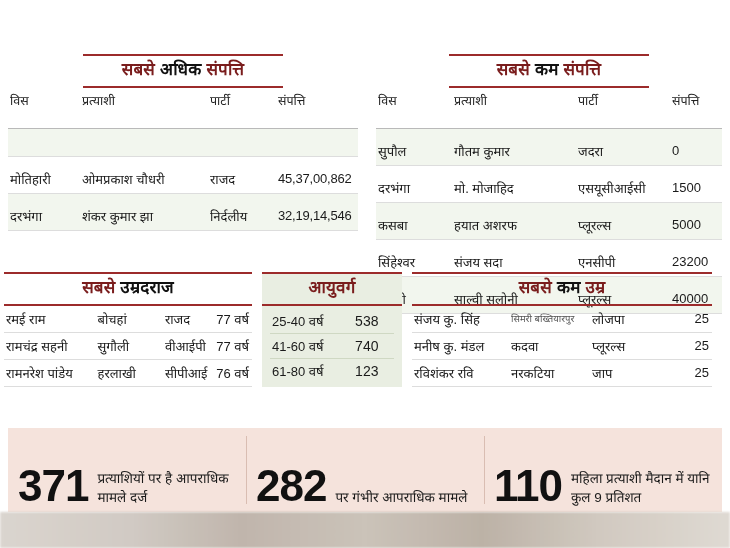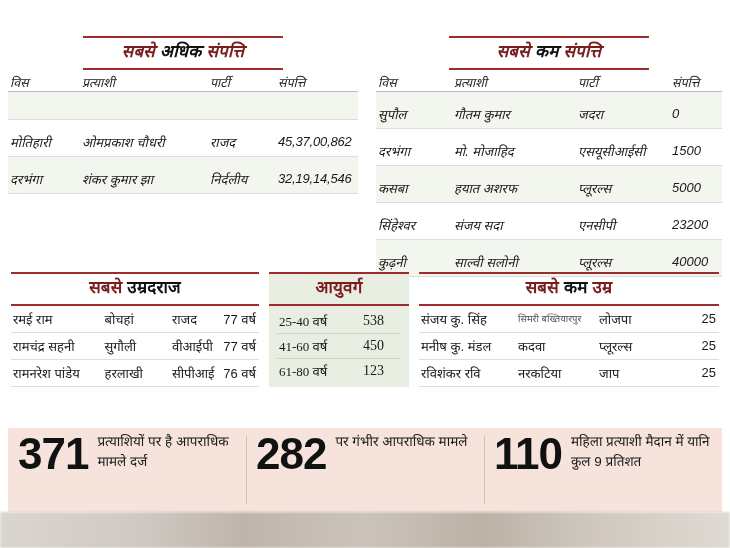--- a/index.html
+++ b/index.html
@@ -43,40 +43,39 @@
   }
   .title-inner {
     display: inline-block;
     min-width: 200px;
   }
 
   
   .top-row {
     display: flex;
     position: absolute;
-    top: 36px;
+    top: 54px;
     left: 8px;
     width: 714px;
     gap: 18px;
-    font-style: italic;
   }
   .col-left  { width: 350px; }
   .col-right { width: 346px; }
 
   table.tbl {
     width: 100%;
     border-collapse: collapse;
     font-size: 12.5px;
   }
   table.tbl th {
     text-align: left;
     font-weight: normal;
     font-size: 12.5px;
     color: #222;
-    padding: 4px 4px 0 2px;
+    padding: 4px 4px 19px 2px;
     border-bottom: 1px solid #b9b9b9;
     white-space: nowrap;
   }
   table.tbl td {
     padding: 13px 4px 5px 2px;
     border-bottom: 1px solid #dddddd;
     white-space: nowrap;
     font-size: 13px;
   }
   table.tbl tr.alt td { background: #f2f6ee; }
@@ -102,21 +101,21 @@
     overflow: hidden;
     padding: 0 4px 0 2px;
     line-height: 9px;
     font-size: 13px;
   }
 
   
   .mid-row {
     position: absolute;
     top: 272px;
-    left: 11px;
+    left: 4px;
     width: 714px;
     display: flex;
     gap: 10px;
   }
   .mid-col-1 { width: 248px; }
   .mid-col-2 { width: 140px; }
   .mid-col-3 { width: 300px; }
 
   .mid-col-2 .sec-title {
     background: #e9eee2;
@@ -126,21 +125,20 @@
   .age-box {
     background: #e9eee2;
     padding: 3px 8px 4px 8px;
   }
   .age-box table { width: 100%; border-collapse: collapse; }
   .age-box td {
     font-size: 13px;
     padding: 3px 2px;
     border-bottom: 1px solid #cfd8c3;
     white-space: nowrap;
-    font-family: Liberation Serif, serif;
   }
   .age-box tr:last-child td { border-bottom: none; }
   .age-box td.v { text-align: left; font-size: 14px; }
 
   table.small {
     width: 100%;
     border-collapse: collapse;
     font-size: 12.5px;
   }
   table.small td {
@@ -170,21 +168,21 @@
     top: 428px;
     width: 714px;
     height: 84px;
     background: #f5e3dc;
     display: flex;
     align-items: stretch;
   }
   .stat {
     flex: 1;
     display: flex;
-    align-items: flex-start;
+    align-items: flex-end;
     padding: 4px 6px 4px 10px;
     box-sizing: border-box;
     position: relative;
   }
   .stat + .stat::before {
     content: "";
     position: absolute;
     left: 0;
     top: 8px;
     bottom: 8px;
@@ -345,21 +343,21 @@
       <div class="sec-title">आयुवर्ग</div>
       <div class="age-box">
         <table>
           <tbody>
             <tr>
               <td>25-40 वर्ष</td>
               <td class="v">538</td>
             </tr>
             <tr>
               <td>41-60 वर्ष</td>
-              <td class="v">450</td>
+              <td class="v">740</td>
             </tr>
             <tr>
               <td>61-80 वर्ष</td>
               <td class="v">123</td>
             </tr>
           </tbody>
         </table>
       </div>
     </div>
 

